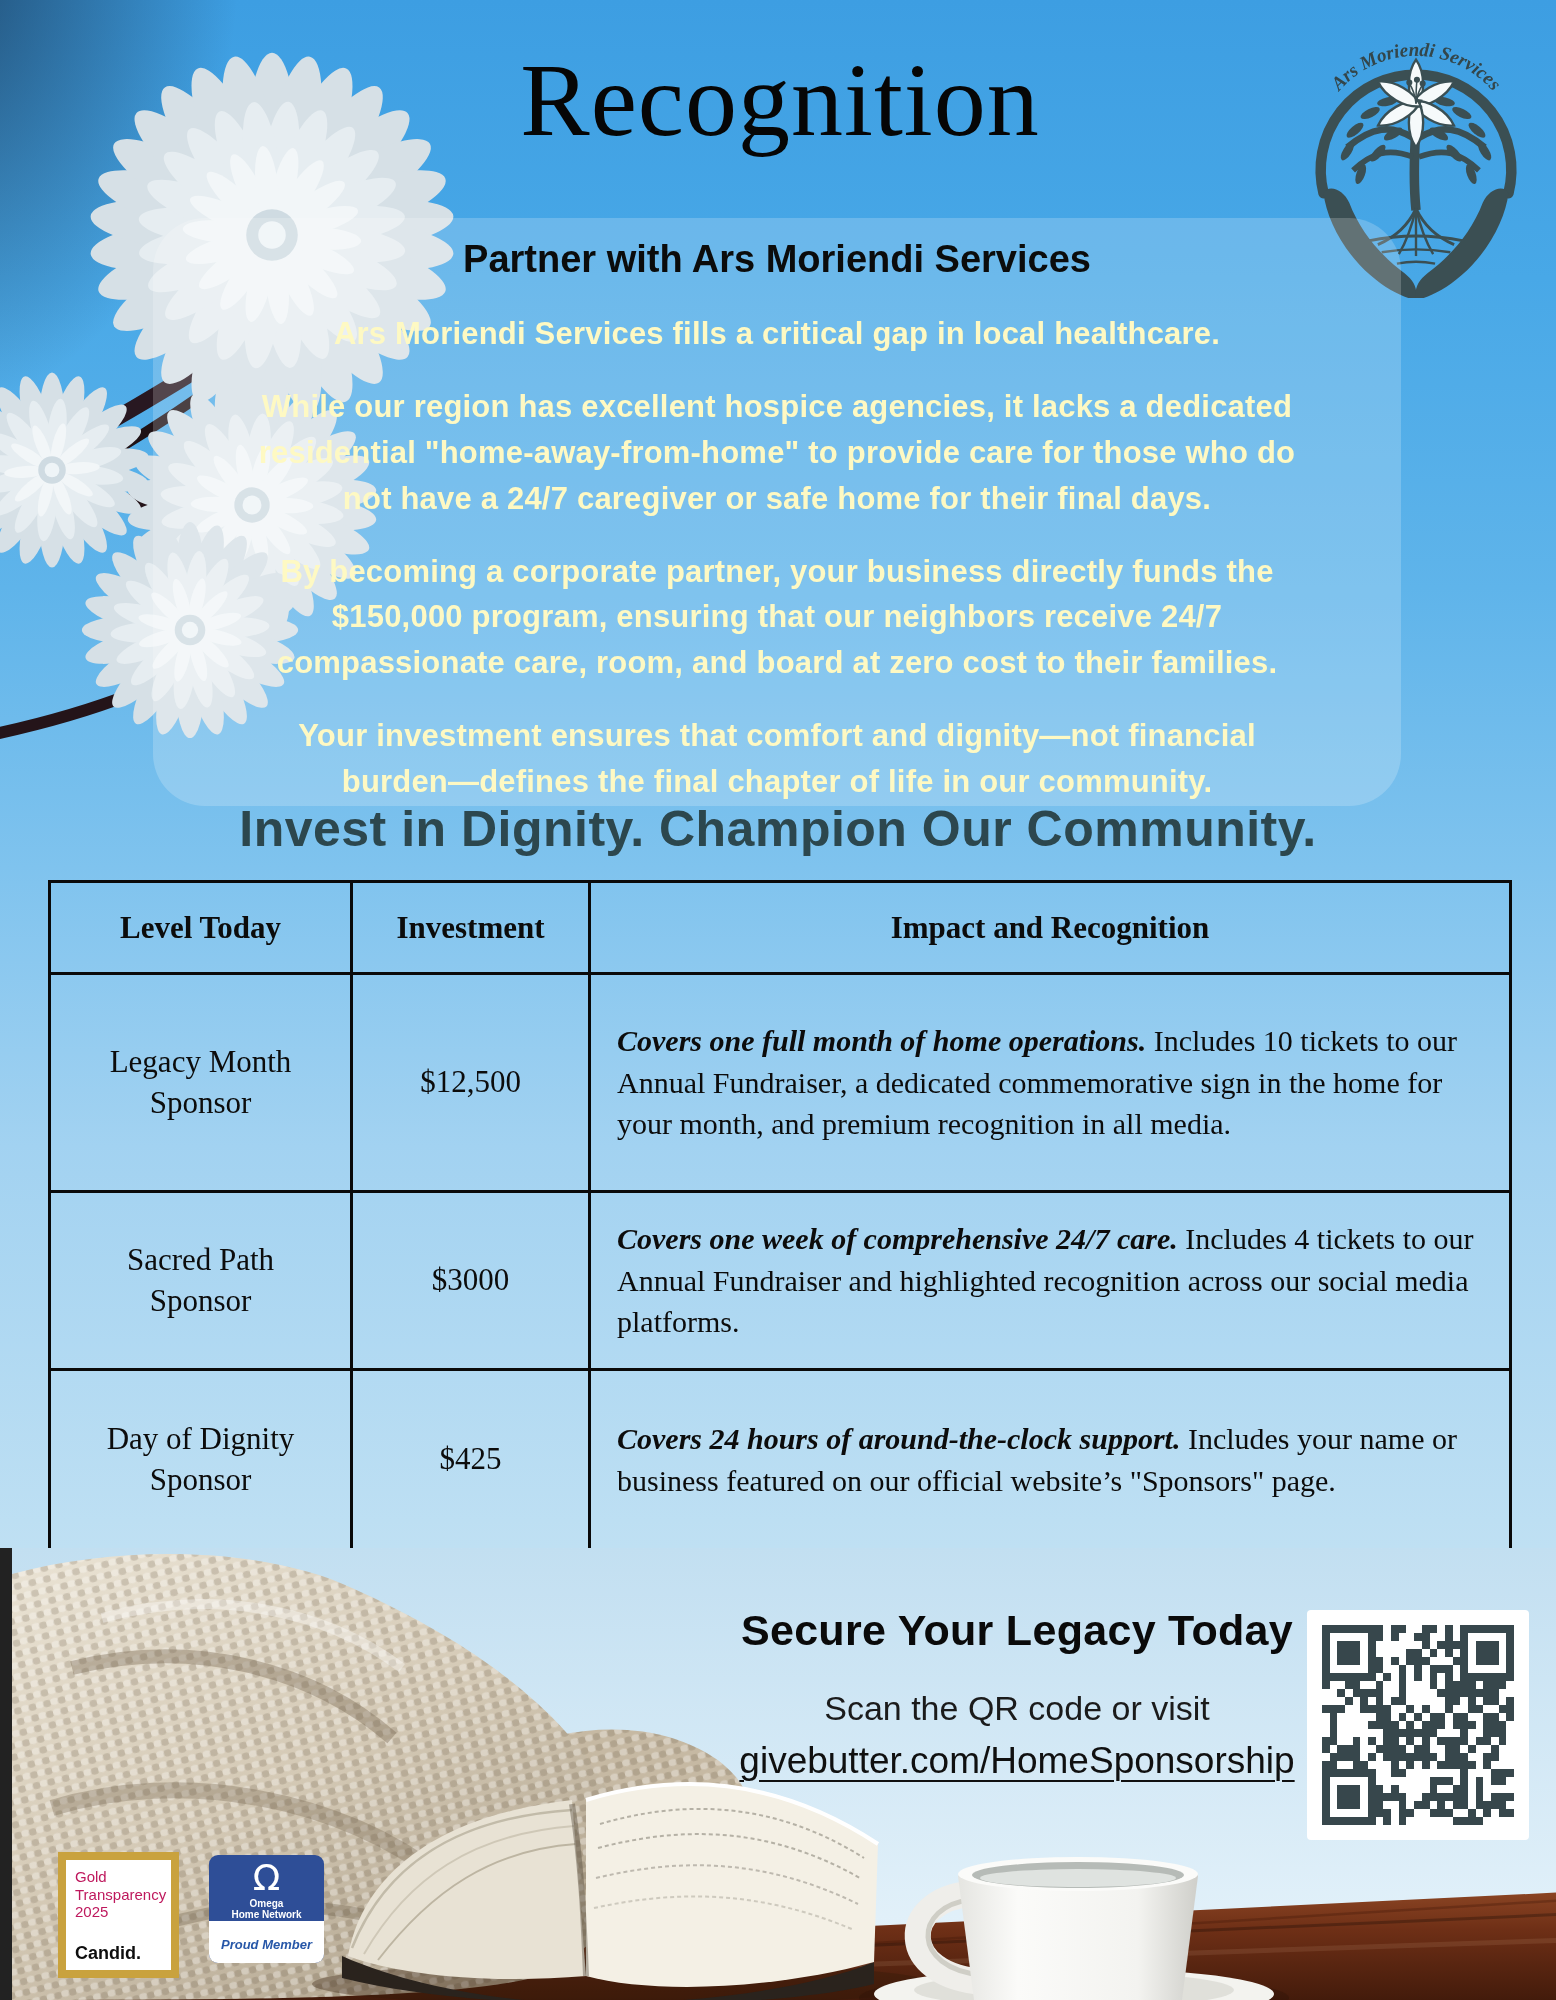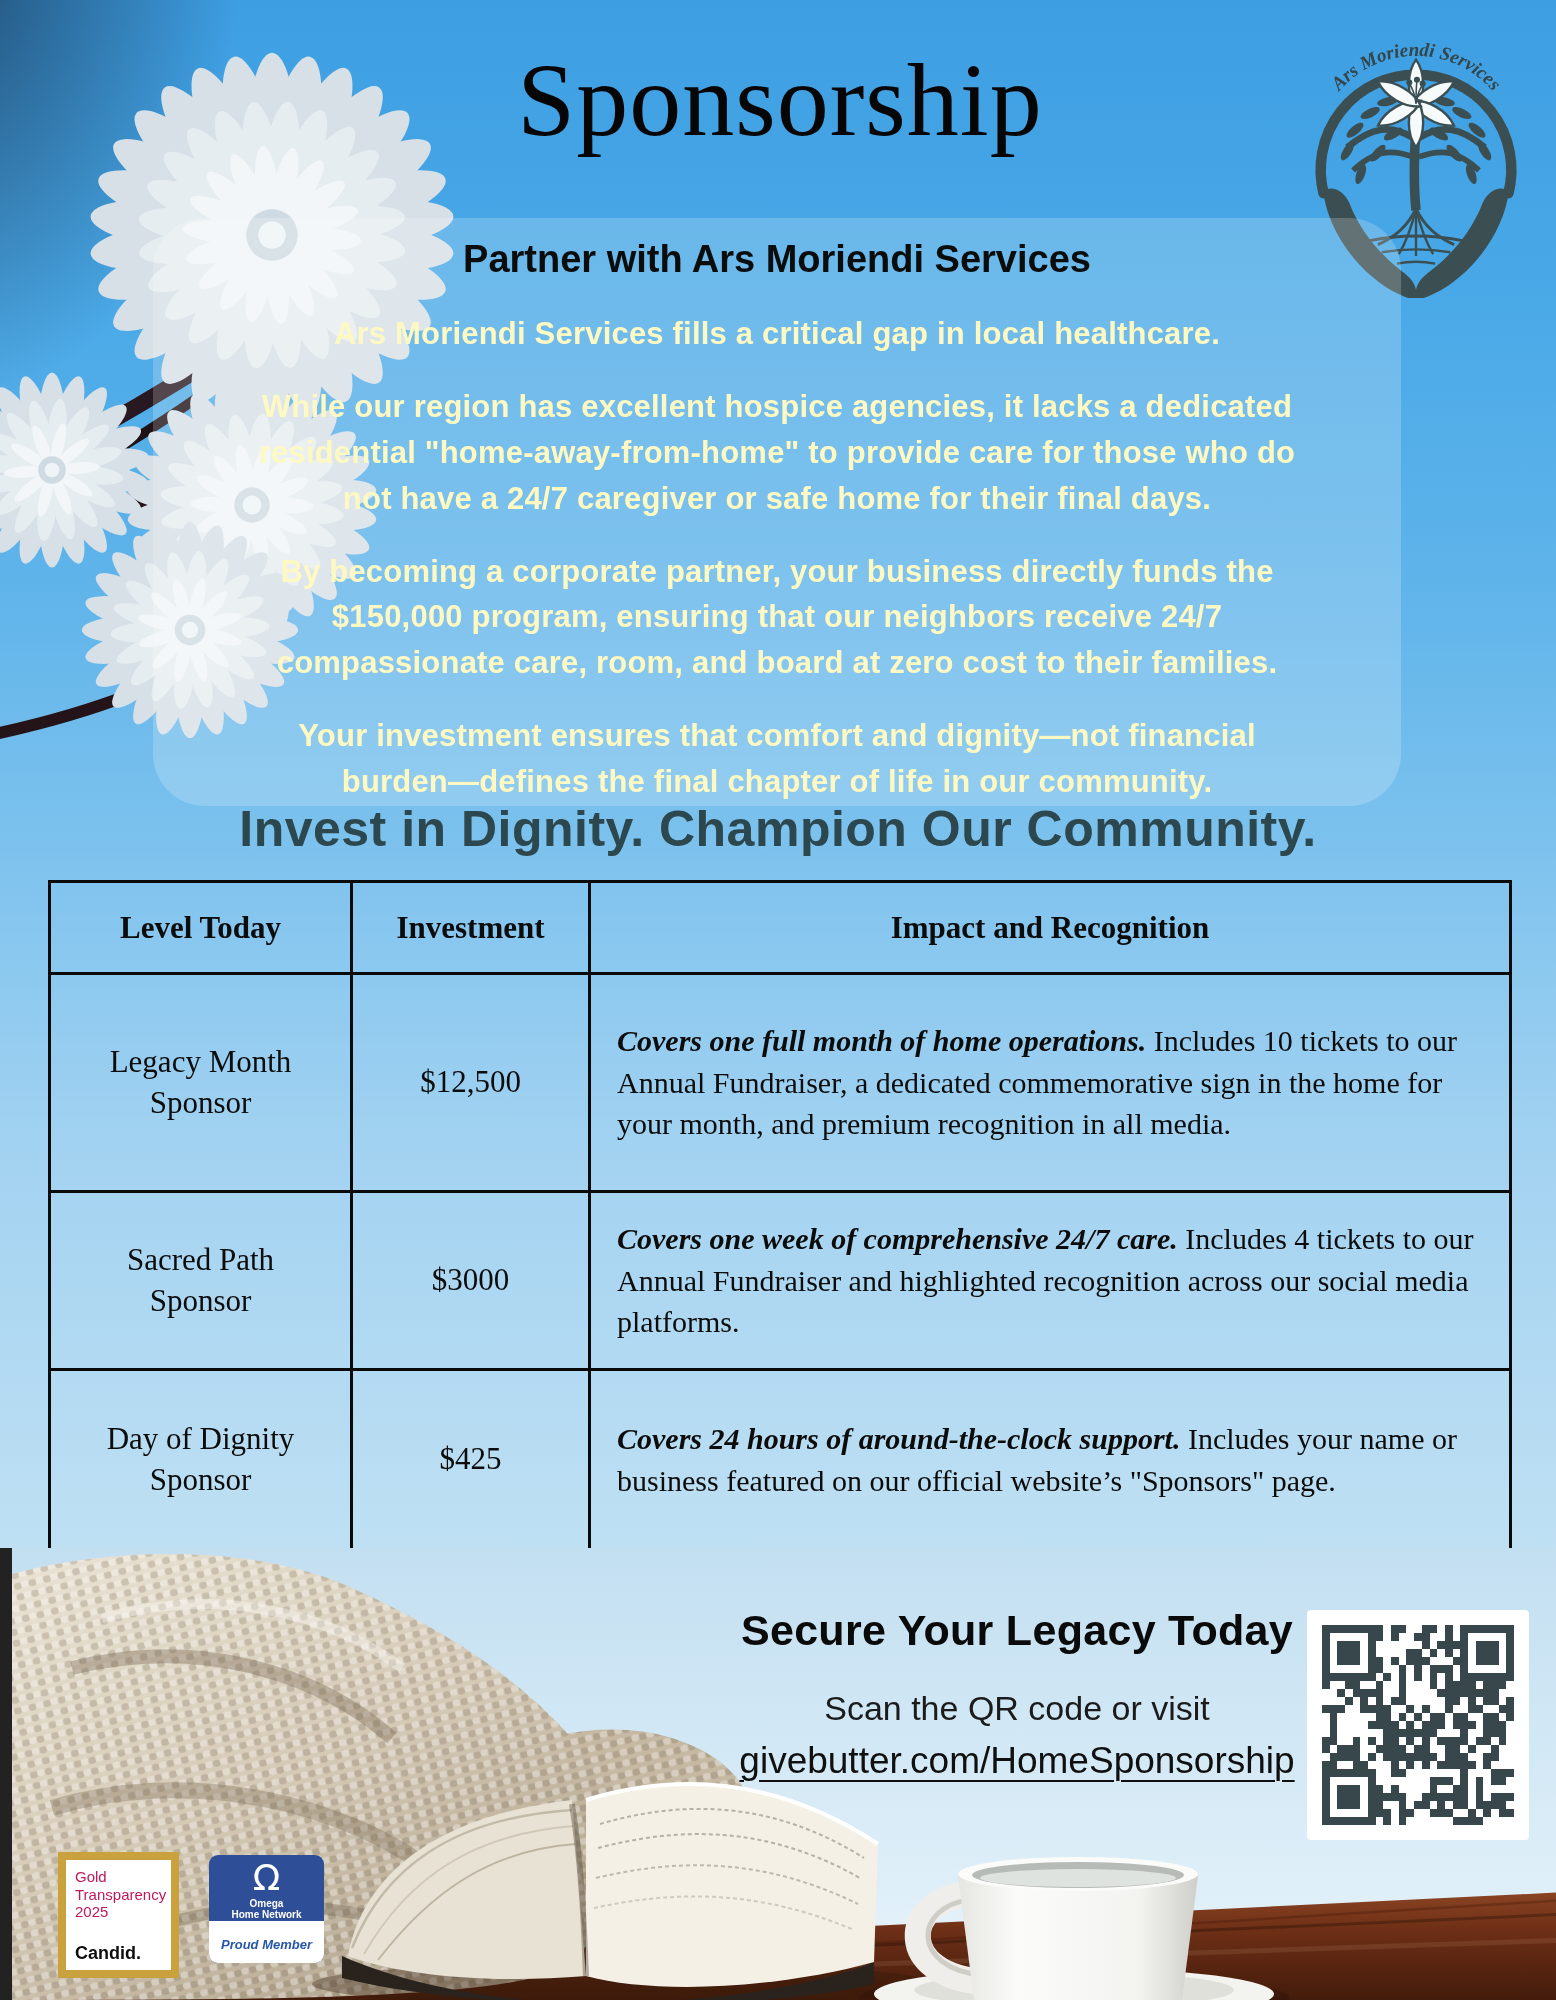--- a/index.html
+++ b/index.html
@@ -318,21 +318,21 @@
           <ellipse cx="0" cy="-29.580000000000002" rx="6.568800000000001" ry="23.46" fill="#f2f6f8" transform="rotate(254)"></ellipse>
           <ellipse cx="0" cy="-29.580000000000002" rx="6.568800000000001" ry="23.46" fill="#f2f6f8" transform="rotate(284)"></ellipse>
           <ellipse cx="0" cy="-29.580000000000002" rx="6.568800000000001" ry="23.46" fill="#f2f6f8" transform="rotate(314)"></ellipse>
           <ellipse cx="0" cy="-29.580000000000002" rx="6.568800000000001" ry="23.46" fill="#f2f6f8" transform="rotate(344)"></ellipse>
           <circle r="15.299999999999999" fill="#cfdbe2"></circle>
           <circle r="8.16" fill="#eef4f7"></circle>
         </g>
       </g>
   </svg>
 
-  <h1 class="title">Sponsorship</h1>
+  <h1 class="title">Recognition</h1>
 
   <svg class="logo" width="248" height="286" viewBox="0 0 260 300">
     <defs>
         <path id="arcT" d="M24,152 A106,106 0 0 1 236,152"></path>
       </defs>
     <text font-family="Liberation Serif, serif" font-style="italic" font-weight="700" font-size="20" fill="#33464b">
       <textPath href="#arcT" startOffset="50%" text-anchor="middle">Ars Moriendi Services</textPath>
     </text>
     <path d="M33,190 A100,100 0 1 1 227,190" stroke="#3b4f53" stroke-width="11" fill="none" stroke-linecap="round"></path>
     <g stroke="#3b4f53" fill="none">

